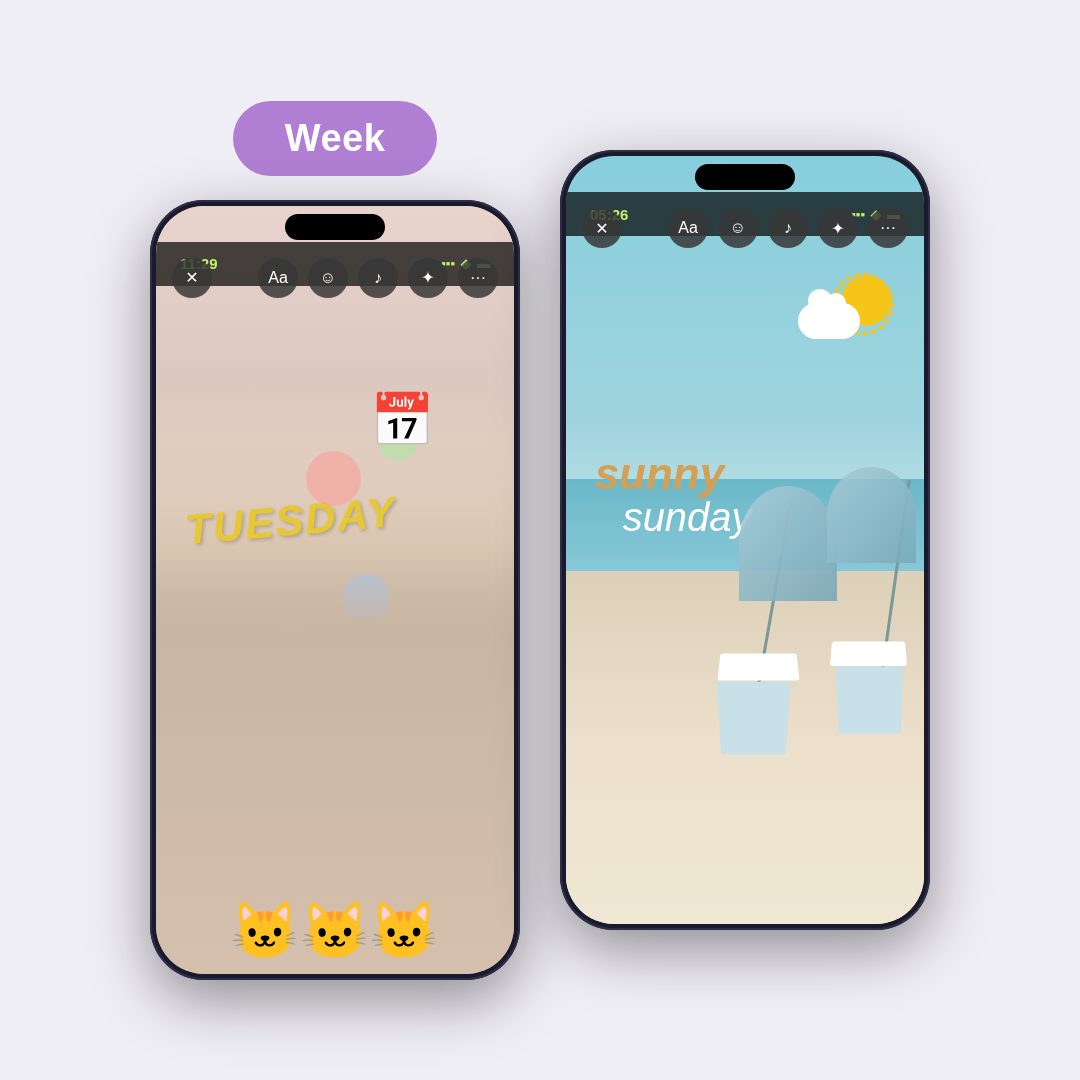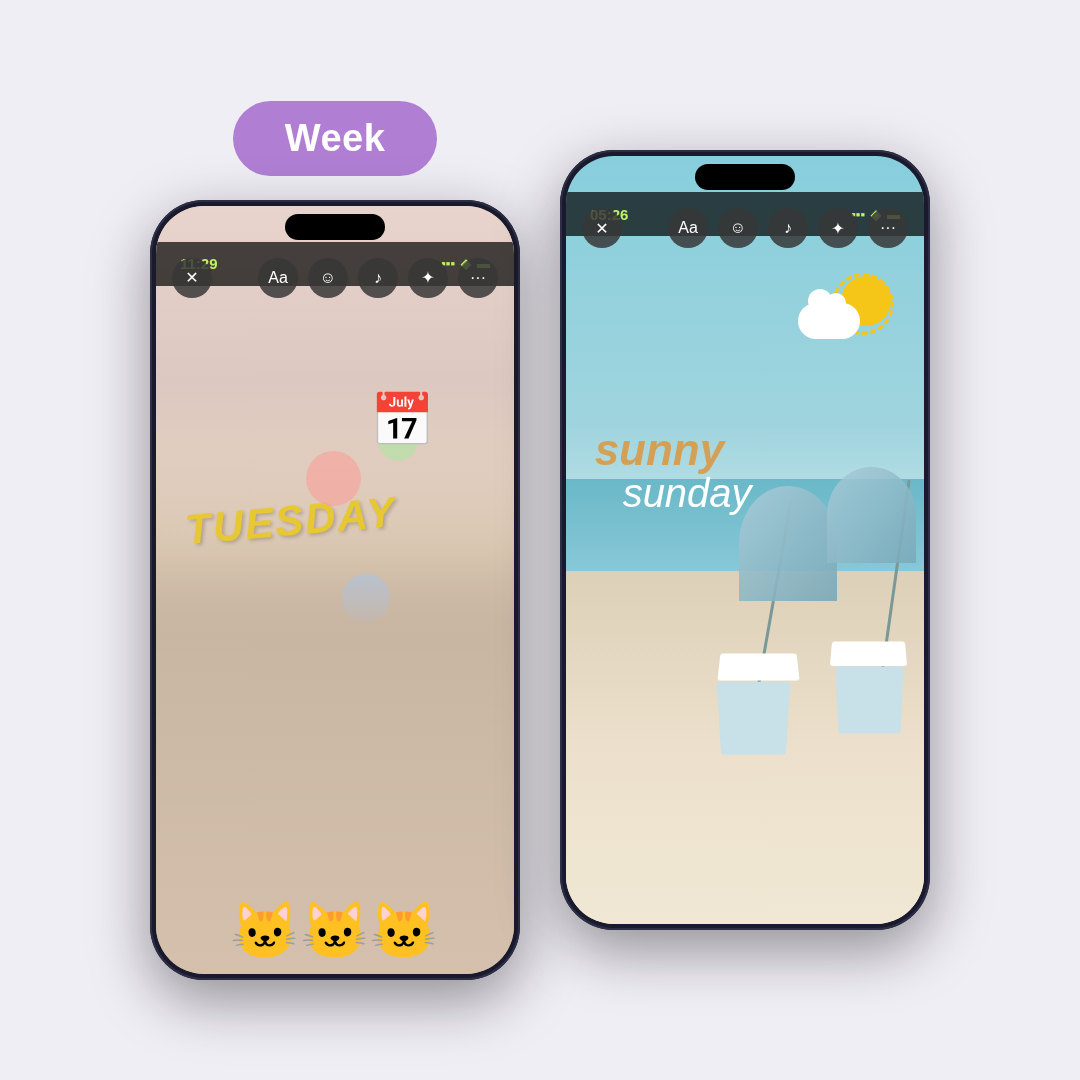--- a/index.html
+++ b/index.html
@@ -406,21 +406,21 @@
             <div class="water"></div>
 
             <div class="sand"></div>
 
             <div class="weather-sticker">
               <div class="sun-circle sun-rays"></div>
               <div class="cloud-shape"></div>
             </div>
 
             <div class="sunny-text">
-              <span class="sunny-line1" style="color: rgb(212, 160, 85);">sunny</span>
+              <span class="sunny-line1" style="color: rgb(212, 160, 85); margin-top: 24px;">sunny</span>
               <span class="sunny-line2" style="color: rgb(255, 255, 255); margin-left: 28px;">sunday</span>
             </div>
 
             <div class="chair-group">
 
               <div style="position:absolute; left:30%; top:5%; width:3px; height:65%; background:#7a9898; transform:rotate(10deg);"></div>
 
               <div style="position:absolute; left:15%; top:2%; width:50%; height:30%; background:linear-gradient(135deg,#a8ccd8,#78a8b8); border-radius:50% 50% 0 0; opacity:0.9;"></div>
 
               <div style="position:absolute; left:5%; top:45%; width:40%; height:8%; background:white; border-radius:3px; transform:perspective(200px) rotateX(30deg);"></div>

